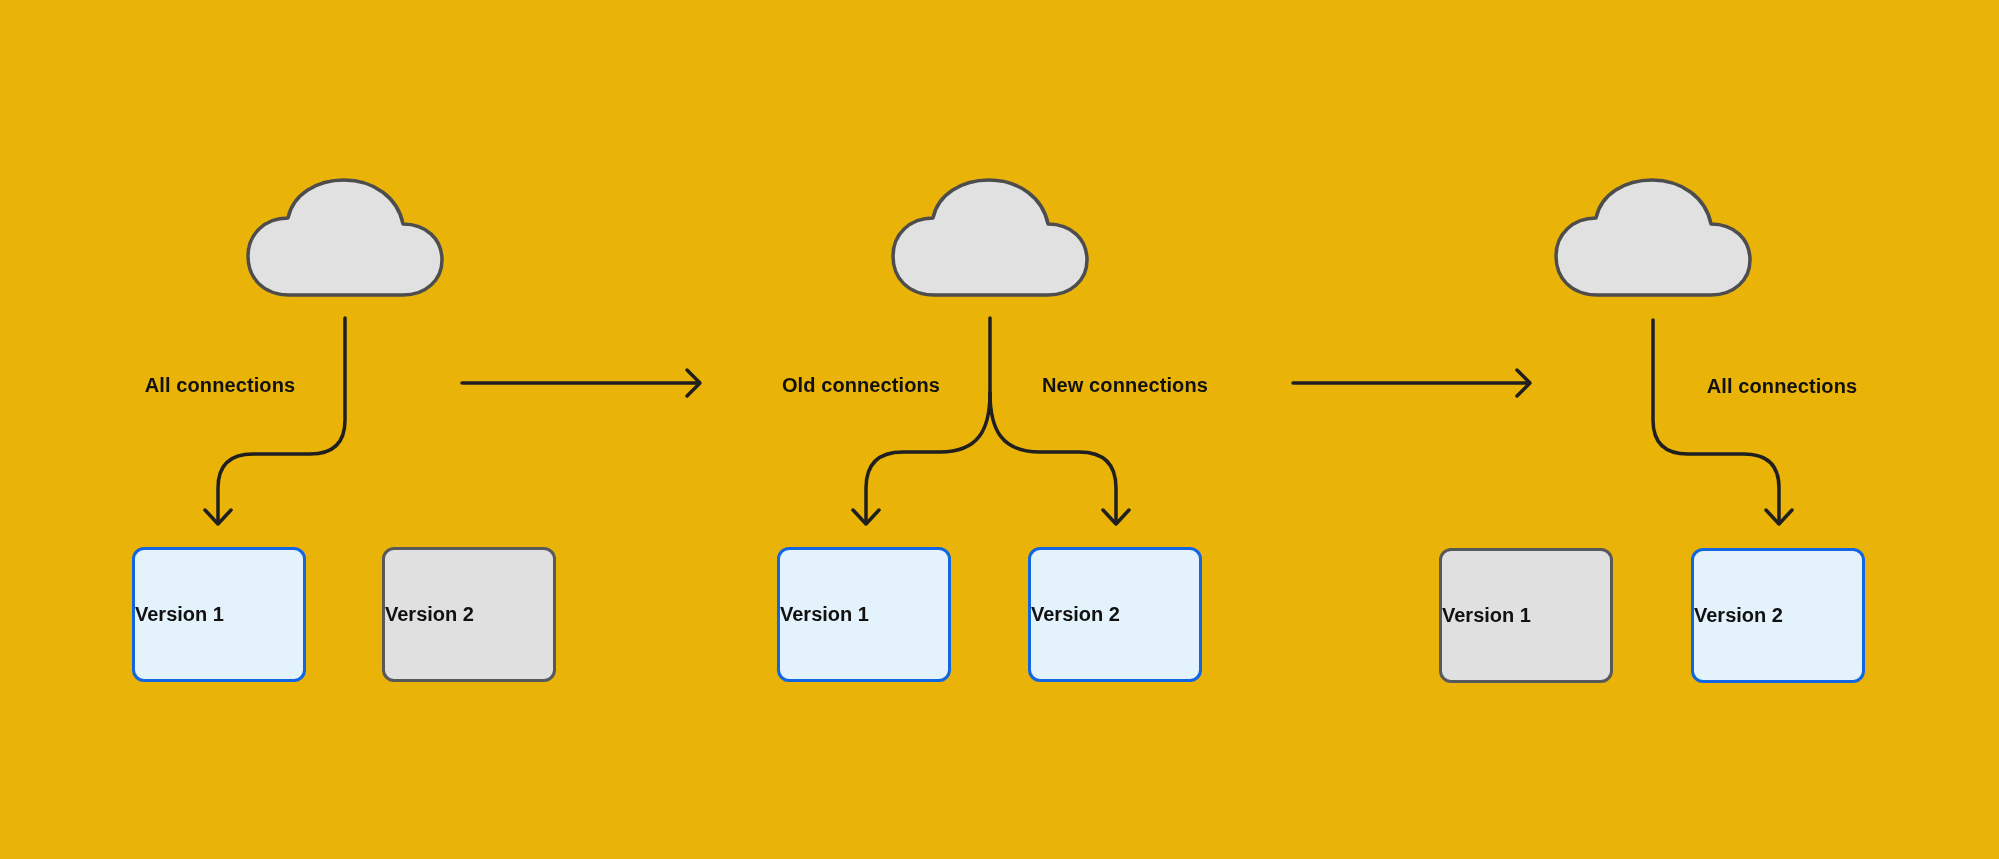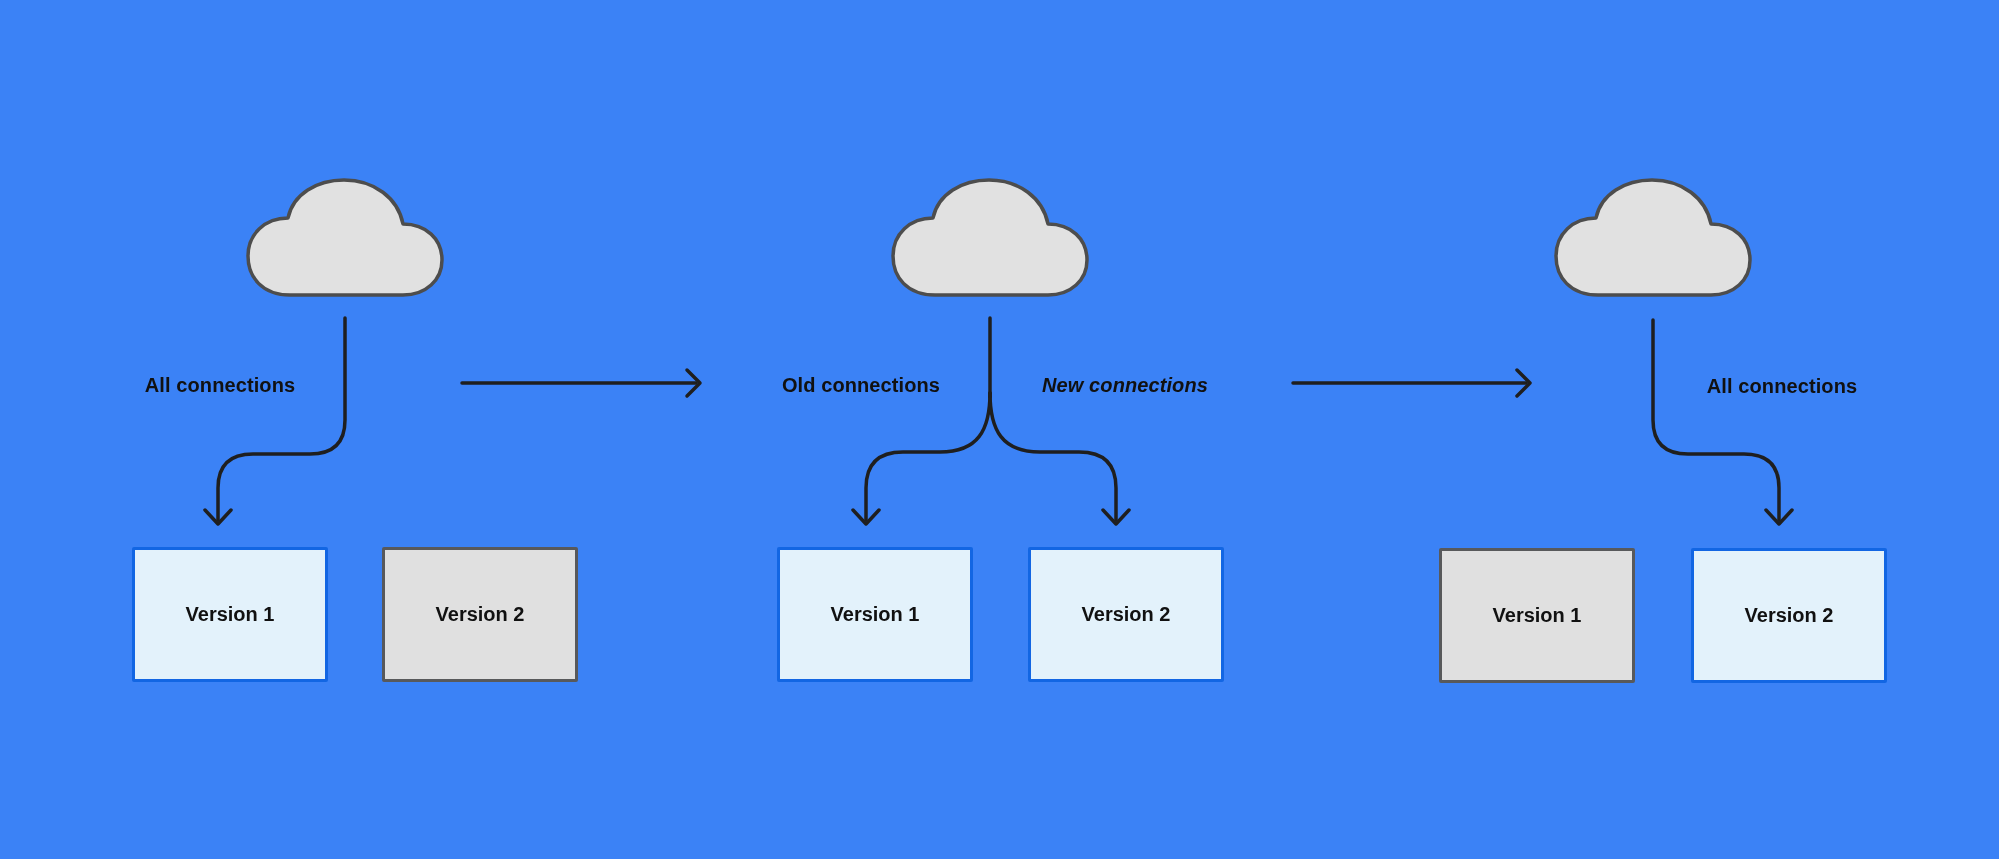--- a/index.html
+++ b/index.html
@@ -4,21 +4,21 @@
 <style>
   html, body {
     margin: 0;
     padding: 0;
     background: #ffffff;
   }
   .canvas {
     position: relative;
     width: 1999px;
     height: 859px;
-    background: #3b82f6;
+    background: #eab308;
     font-family: "Liberation Sans", sans-serif;
     overflow: hidden;
   }
   .diagram-svg {
     position: absolute;
     left: 0;
     top: 0;
     width: 1999px;
     height: 859px;
   }
@@ -26,28 +26,27 @@
     position: absolute;
     transform: translate(-50%, -50%);
     white-space: nowrap;
     font-size: 20px;
     font-weight: 700;
     color: #111111;
     letter-spacing: 0.1px;
   }
   .version-box {
     position: absolute;
-    width: 196px;
+    width: 174px;
     height: 135px;
     box-sizing: border-box;
     border: 3px solid;
-    border-radius: 2px;
+    border-radius: 12px;
     display: flex;
     align-items: center;
-    justify-content: center;
     font-size: 20px;
     font-weight: 700;
     color: #111111;
   }
   .version-box.active {
     border-color: #1266e3;
     background: #e3f2fb;
   }
   .version-box.inactive {
     border-color: #58595b;
@@ -108,21 +107,21 @@
 
   <div class="conn-label" style="left:220px; top:385px;">All connections</div>
   <div class="version-box active" style="left:132px; top:547px;">
     <span>Version 1</span>
   </div>
   <div class="version-box inactive" style="left:382px; top:547px;">
     <span>Version 2</span>
   </div>
 
   <div class="conn-label" style="left:861px; top:385px;">Old connections</div>
-  <div class="conn-label" style="left:1125px; top:385px;font-style:italic;">New connections</div>
+  <div class="conn-label" style="left:1125px; top:385px;">New connections</div>
   <div class="version-box active" style="left:777px; top:547px;">
     <span>Version 1</span>
   </div>
   <div class="version-box active" style="left:1028px; top:547px;">
     <span>Version 2</span>
   </div>
 
   <div class="conn-label" style="left:1782px; top:386px;">All connections</div>
   <div class="version-box inactive" style="left:1439px; top:548px;">
     <span>Version 1</span>

